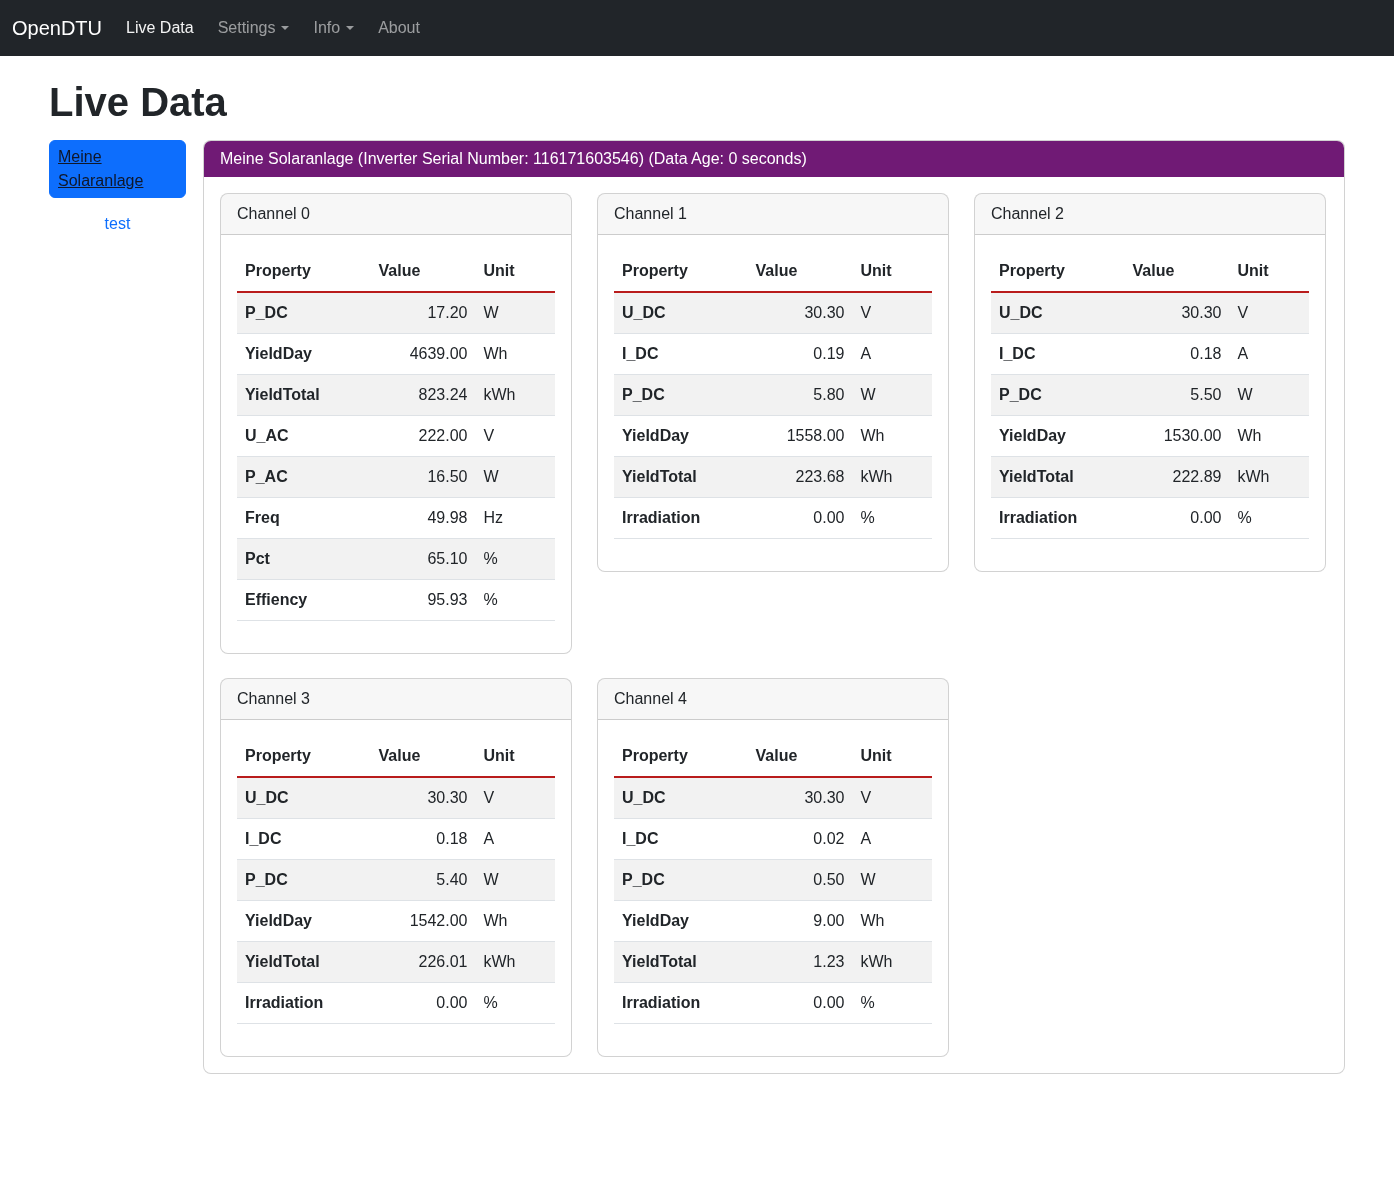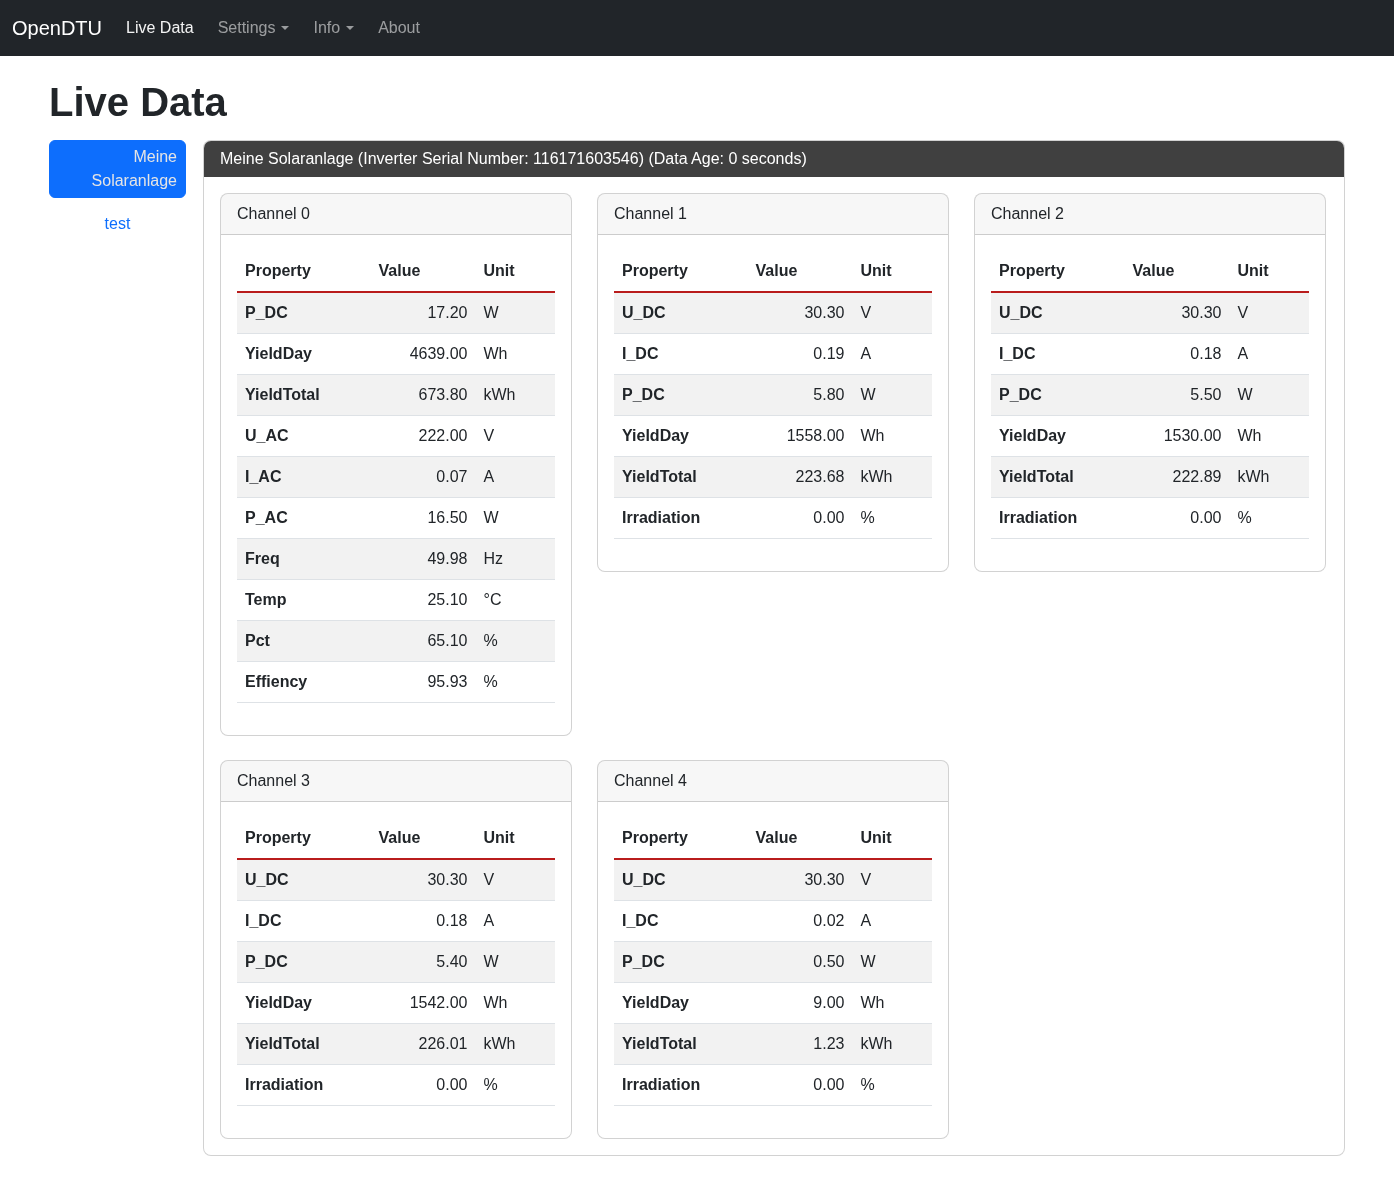--- a/index.html
+++ b/index.html
@@ -64,49 +64,50 @@
     display: flex;
     align-items: flex-start;
     gap: 17px;
   }
   .sidebar { width: 137px; flex: none; }
   .inverter-btn {
     display: block;
     width: 100%;
     background: #0d6efd;
     border: 1px solid #0d6efd;
-    color: #e5e5e5;
+    color: #0f172a;
     border-radius: 6px;
     padding: 4px 8px;
     font-size: 16px;
     line-height: 24px;
-    text-align: right;
+    text-align: left;
     cursor: pointer;
     font-family: inherit;
+    text-decoration: underline;
   }
   .test-link {
     display: block;
     margin-top: 17px;
     text-align: center;
     color: #0d6efd;
     font-size: 16px;
     text-decoration: none;
     cursor: pointer;
   }
 
   
   .main-card {
     flex: 1;
     border: 1px solid rgba(0,0,0,.175);
     border-radius: 8px;
     margin-bottom: 30px;
     background: #fff;
   }
   .main-card-header {
-    background: #404040;
+    background: #701a75;
     color: #fff;
     font-size: 16px;
     line-height: 24px;
     padding: 6px 16px;
     border-radius: 7px 7px 0 0;
   }
   .main-card-body { padding: 16px; }
 
   
   .channel-grid {
@@ -211,47 +212,37 @@
                       <td class="col-val">17.20</td>
                       <td class="col-unit">W</td>
                     </tr>
                     <tr>
                       <th class="col-prop">YieldDay</th>
                       <td class="col-val">4639.00</td>
                       <td class="col-unit">Wh</td>
                     </tr>
                     <tr>
                       <th class="col-prop">YieldTotal</th>
-                      <td class="col-val">673.80</td>
+                      <td class="col-val">823.24</td>
                       <td class="col-unit">kWh</td>
                     </tr>
                     <tr>
                       <th class="col-prop">U_AC</th>
                       <td class="col-val">222.00</td>
                       <td class="col-unit">V</td>
                     </tr>
                     <tr>
-                      <th class="col-prop">I_AC</th>
-                      <td class="col-val">0.07</td>
-                      <td class="col-unit">A</td>
-                    </tr>
-                    <tr>
                       <th class="col-prop">P_AC</th>
                       <td class="col-val">16.50</td>
                       <td class="col-unit">W</td>
                     </tr>
                     <tr>
                       <th class="col-prop">Freq</th>
                       <td class="col-val">49.98</td>
                       <td class="col-unit">Hz</td>
-                    </tr>
-                    <tr>
-                      <th class="col-prop">Temp</th>
-                      <td class="col-val">25.10</td>
-                      <td class="col-unit">°C</td>
                     </tr>
                     <tr>
                       <th class="col-prop">Pct</th>
                       <td class="col-val">65.10</td>
                       <td class="col-unit">%</td>
                     </tr>
                     <tr>
                       <th class="col-prop">Effiency</th>
                       <td class="col-val">95.93</td>
                       <td class="col-unit">%</td>

